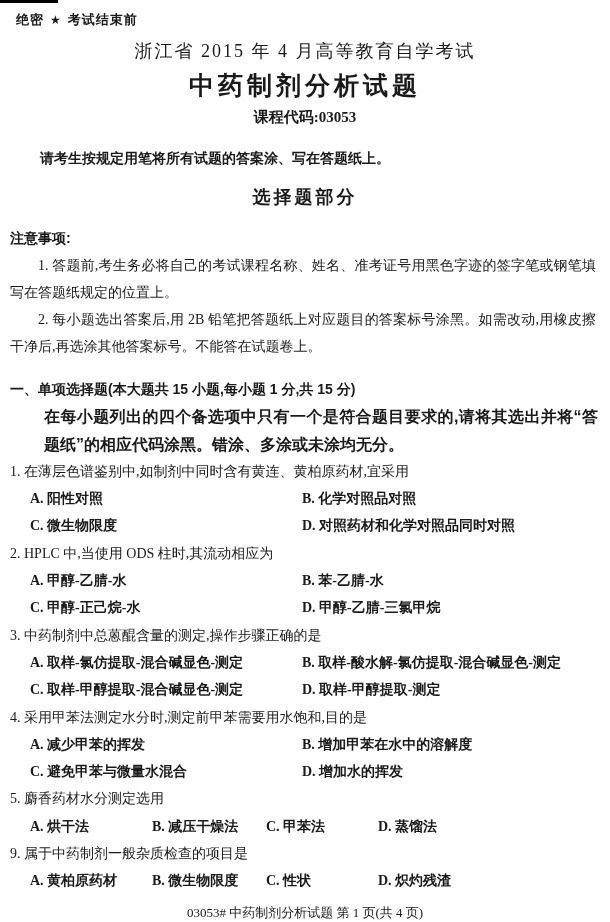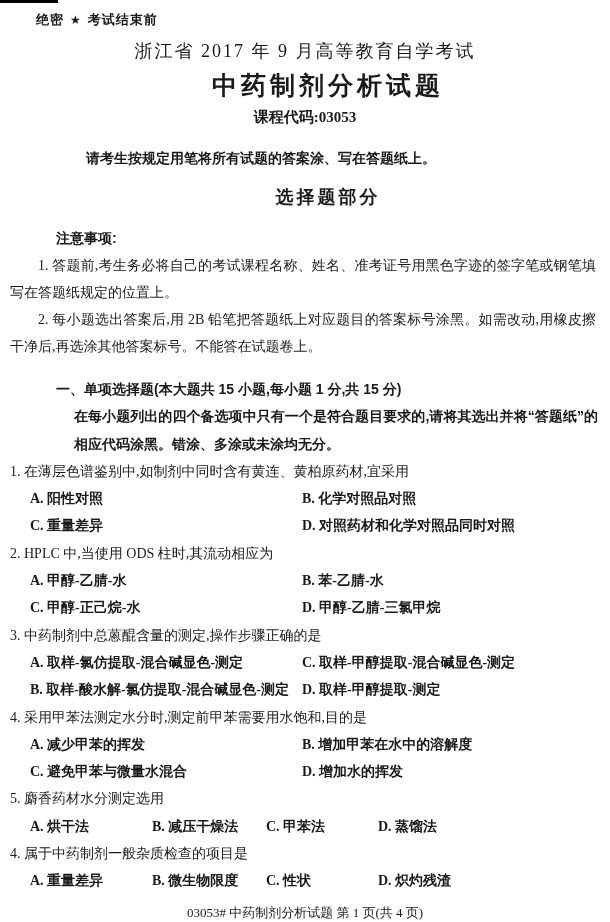--- a/index.html
+++ b/index.html
@@ -8,61 +8,61 @@
     position:relative;
     width:610px; height:922px;
     margin:0 auto;
     background:#ffffff;
     color:#1a1a1a;
     font-family:"Liberation Serif","DejaVu Serif",serif;
     font-size:14px;
     overflow:hidden;
     box-sizing:border-box;
   }
-  .hei { font-family:"Liberation Sans","DejaVu Sans",sans-serif; font-weight:bold;padding-left:46px; }
+  .hei { font-family:"Liberation Sans","DejaVu Sans",sans-serif; font-weight:bold; }
 
   .scan-artifact { position:absolute; top:0; left:0; width:58px; height:3px; background:#000; }
 
-  .topline { padding:12px 0 0 10px; font-size:13px; line-height:15px; letter-spacing:1px;margin-left:26px; }
+  .topline { padding:12px 0 0 16px; font-size:13px; line-height:15px; letter-spacing:1px; }
   .topline .star { margin:0 6px; font-size:12px; }
 
   .session { margin-top:11px; text-align:center; font-size:18px; line-height:24px; letter-spacing:2px; }
   .title   { margin-top:6px;  text-align:center; font-size:25px; line-height:32px; letter-spacing:4px; }
   .code    { margin-top:6px;  text-align:center; font-size:15px; line-height:20px; font-weight:bold; }
 
   .instruction { margin:22px 12px 0 12px; text-indent:2em; font-size:14px; line-height:18px; }
 
   .section-title { margin-top:18px; text-align:center; font-size:18px; line-height:24px; letter-spacing:3px; }
 
   .notes-block { margin:16px 14px 0 10px; line-height:27px; }
   .notes-title { font-size:14px; }
   .note { margin:0; text-indent:2em; text-align:justify; }
 
   .quiz { margin-top:16px; line-height:27.3px; font-size:14px; }
   .part-heading { margin-left:10px; font-size:14px; }
-  .part-sub { margin-left:28px; margin-right:12px; font-size:14px; text-align:justify; }
+  .part-sub { margin-left:44px; margin-right:12px; font-size:16px; text-align:justify; }
   .stem { margin-left:10px; }
   .opts { margin-left:30px; display:grid;font-weight:bold; }
   .opts.two  { grid-template-columns:272px 1fr; }
   .opts.four { margin-left:30px; grid-template-columns:122px 114px 112px 1fr; }
   .opt { white-space:nowrap; }
 
   .footer { position:absolute; left:0; bottom:0; width:100%; text-align:center; font-size:13px; }
 </style>
 </head>
 <body>
 
 <div class="page">
   <div class="scan-artifact"></div>
 
   <div class="topline hei">
     <span>绝密</span><span class="star">★</span><span>考试结束前</span>
   </div>
 
-  <div class="session">浙江省 2017 年 9 月高等教育自学考试</div>
+  <div class="session">浙江省 2015 年 4 月高等教育自学考试</div>
   <div class="title hei">中药制剂分析试题</div>
   <div class="code">课程代码:03053</div>
 
   <p class="instruction hei">请考生按规定用笔将所有试题的答案涂、写在答题纸上。</p>
 
   <div class="section-title hei">选择题部分</div>
 
   <div class="notes-block">
     <div class="notes-title hei">注意事项:</div>
     <p class="note">1. 答题前,考生务必将自己的考试课程名称、姓名、准考证号用黑色字迹的签字笔或钢笔填写在答题纸规定的位置上。</p>
@@ -71,41 +71,41 @@
 
   <div class="quiz">
     <div class="part-heading hei">一、单项选择题(本大题共 15 小题,每小题 1 分,共 15 分)</div>
     <div class="part-sub hei">在每小题列出的四个备选项中只有一个是符合题目要求的,请将其选出并将“答题纸”的相应代码涂黑。错涂、多涂或未涂均无分。</div>
 
     <div>
       <div class="stem">1. 在薄层色谱鉴别中,如制剂中同时含有黄连、黄柏原药材,宜采用</div>
       <div class="opts two">
         <span class="opt">A. 阳性对照</span>
         <span class="opt">B. 化学对照品对照</span>
-        <span class="opt">C. 重量差异</span>
+        <span class="opt">C. 微生物限度</span>
         <span class="opt">D. 对照药材和化学对照品同时对照</span>
       </div>
     </div>
 
     <div>
       <div class="stem">2. HPLC 中,当使用 ODS 柱时,其流动相应为</div>
       <div class="opts two">
         <span class="opt">A. 甲醇-乙腈-水</span>
         <span class="opt">B. 苯-乙腈-水</span>
         <span class="opt">C. 甲醇-正己烷-水</span>
         <span class="opt">D. 甲醇-乙腈-三氯甲烷</span>
       </div>
     </div>
 
     <div>
       <div class="stem">3. 中药制剂中总蒽醌含量的测定,操作步骤正确的是</div>
       <div class="opts two">
         <span class="opt">A. 取样-氯仿提取-混合碱显色-测定</span>
+        <span class="opt">B. 取样-酸水解-氯仿提取-混合碱显色-测定</span>
         <span class="opt">C. 取样-甲醇提取-混合碱显色-测定</span>
-        <span class="opt">B. 取样-酸水解-氯仿提取-混合碱显色-测定</span>
         <span class="opt">D. 取样-甲醇提取-测定</span>
       </div>
     </div>
 
     <div>
       <div class="stem">4. 采用甲苯法测定水分时,测定前甲苯需要用水饱和,目的是</div>
       <div class="opts two">
         <span class="opt">A. 减少甲苯的挥发</span>
         <span class="opt">B. 增加甲苯在水中的溶解度</span>
         <span class="opt">C. 避免甲苯与微量水混合</span>
@@ -117,23 +117,23 @@
       <div class="stem">5. 麝香药材水分测定选用</div>
       <div class="opts four">
         <span class="opt">A. 烘干法</span>
         <span class="opt">B. 减压干燥法</span>
         <span class="opt">C. 甲苯法</span>
         <span class="opt">D. 蒸馏法</span>
       </div>
     </div>
 
     <div>
-      <div class="stem">4. 属于中药制剂一般杂质检查的项目是</div>
+      <div class="stem">9. 属于中药制剂一般杂质检查的项目是</div>
       <div class="opts four">
-        <span class="opt">A. 重量差异</span>
+        <span class="opt">A. 黄柏原药材</span>
         <span class="opt">B. 微生物限度</span>
         <span class="opt">C. 性状</span>
         <span class="opt">D. 炽灼残渣</span>
       </div>
     </div>
   </div>
 
   <div class="footer">03053# 中药制剂分析试题 第 1 页(共 4 页)</div>
 </div>
 

